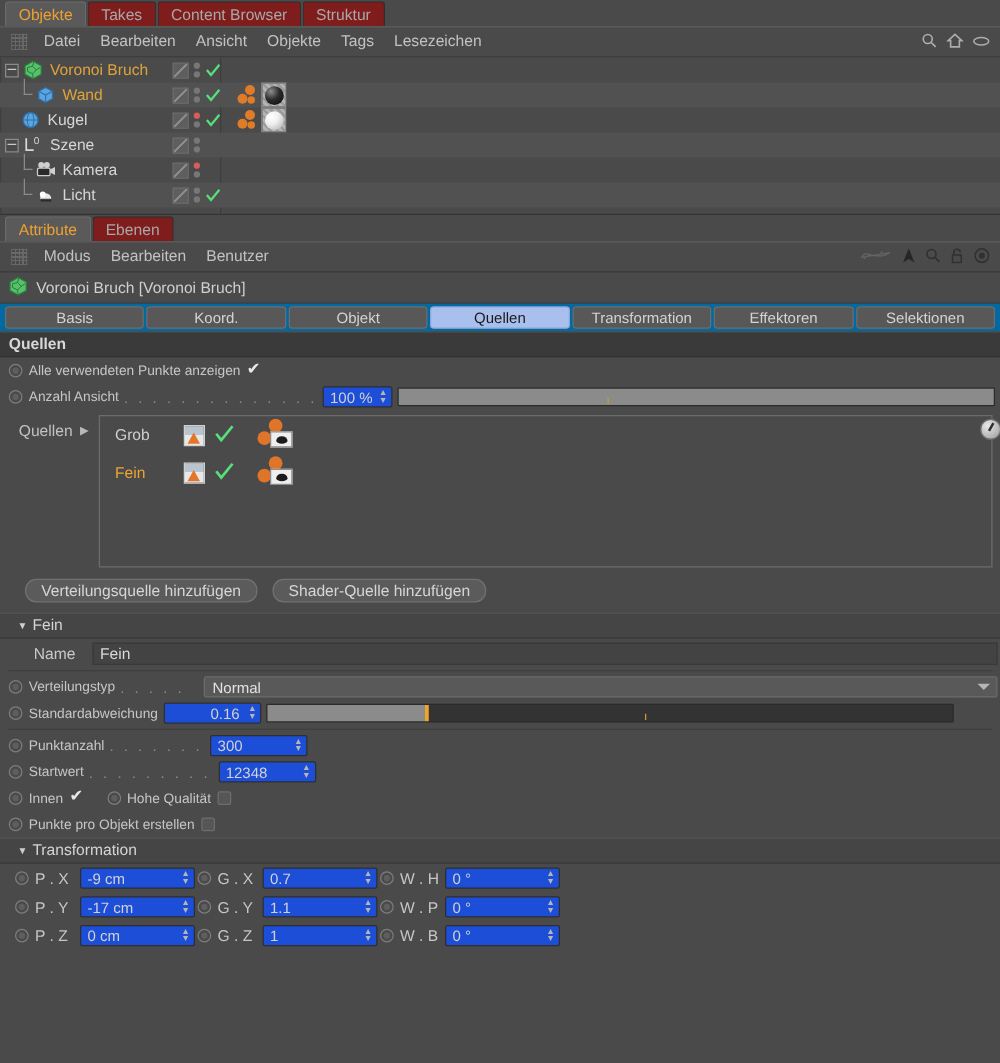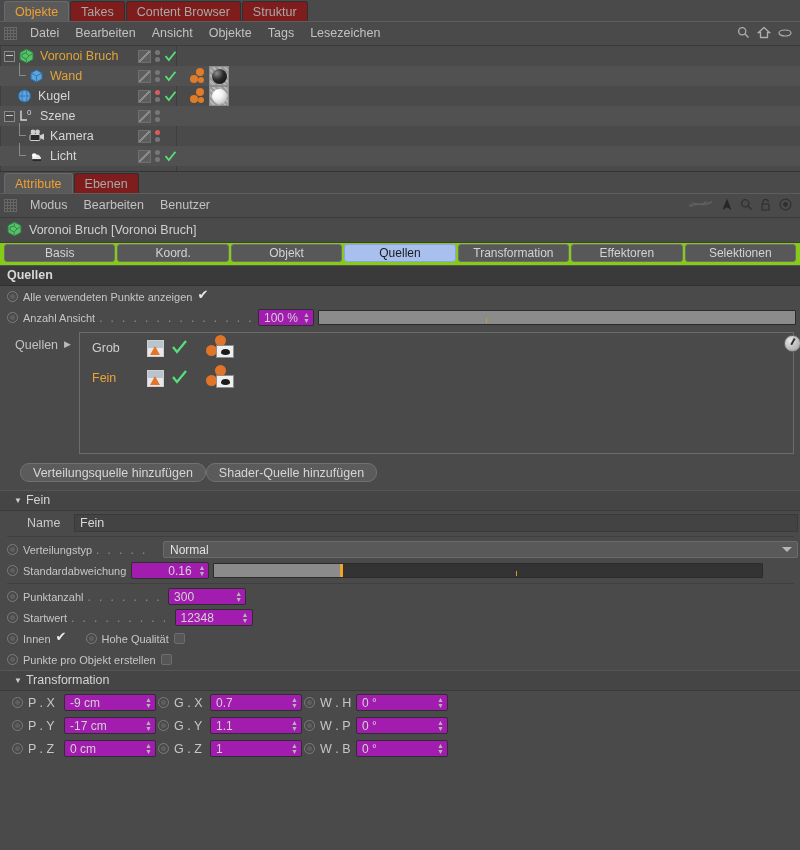--- a/index.html
+++ b/index.html
@@ -54,21 +54,21 @@
     border-color: #6a6a6a;
   }
 
   .menubar {
     height: 23px;
     display: flex;
     align-items: center;
     background: #4a4a4a;
     border-top: 1px solid #5e5e5e;
     border-bottom: 1px solid #3a3a3a;
-    padding-left: 4px;
+    padding-left: 9px;
     position: relative;
   }
   .grip {
     width: 13px;
     height: 13px;
     margin-right: 5px;
     background-image:
       repeating-linear-gradient(0deg, #6e6e6e 0 1px, transparent 1px 3px),
       repeating-linear-gradient(90deg, #6e6e6e 0 1px, transparent 1px 3px);
     opacity: .85;
@@ -199,21 +199,22 @@
     background: #4a4a4a;
     border-bottom: 1px solid #3d3d3d;
   }
   .objheader .ttl { font-size: 12.5px; color: #cfcfcf; }
 
   .attr-tabs {
     display: flex;
     height: 19px;
     padding: 1px 4px 2px 4px;
     gap: 2px;
-    background: #84cc16;
+    background: #0369a1;
+    align-items: center;
   }
   .attr-tabs .atab {
     height: 18px;
     line-height: 17px;
     text-align: center;
     font-size: 12px;
     color: #d3d3d3;
     background: #585858;
     border: 1px solid #6d6d6d;
     border-radius: 3px;
@@ -278,21 +279,21 @@
     position: absolute; left:0; top:-4px;
     font-size: 13px; color: #e8e8e8;
   }
   .chk.off {
     background:#565656; border:1px solid #6d6d6d; border-radius:2px; box-sizing:border-box;
     width: 11px; height: 11px;
   }
 
   .numfield {
     height: 17px;
-    background: #a21caf;
+    background: #1d4ed8;
     border: 1px solid #2e2e2e;
     box-sizing: border-box;
     display: flex;
     align-items: center;
     padding: 0 2px 0 5px;
     color: #d2d2d2;
     font-size: 12px;
     border-radius: 2px;
   }
   .numfield .v { flex: 1; white-space: nowrap; overflow: hidden; }
@@ -371,21 +372,21 @@
     width: 17px; height: 17px; border-radius:50%;
     background: radial-gradient(circle at 35% 30%, #e8e8e8, #9a9a9a);
     border: 1px solid #6a6a6a;
     box-sizing:border-box;
   }
   .corner-badge::after {
     content:""; position:absolute; left:7px; top:2px; width:1.5px; height:7px;
     background:#303030; transform: rotate(30deg);
   }
 
-  .btnrow { display:flex; gap: 0; padding: 9px 0 0 20px; }
+  .btnrow { display:flex; gap: 12px; padding: 9px 0 0 20px; }
   .pbtn {
     height: 19px; line-height: 18px;
     padding: 0 12px;
     font-size: 12.5px;
     color: #d6d6d6;
     background: #5b5b5b;
     border: 1px solid #717171;
     border-radius: 9px;
     box-sizing:border-box;
     white-space: nowrap;

